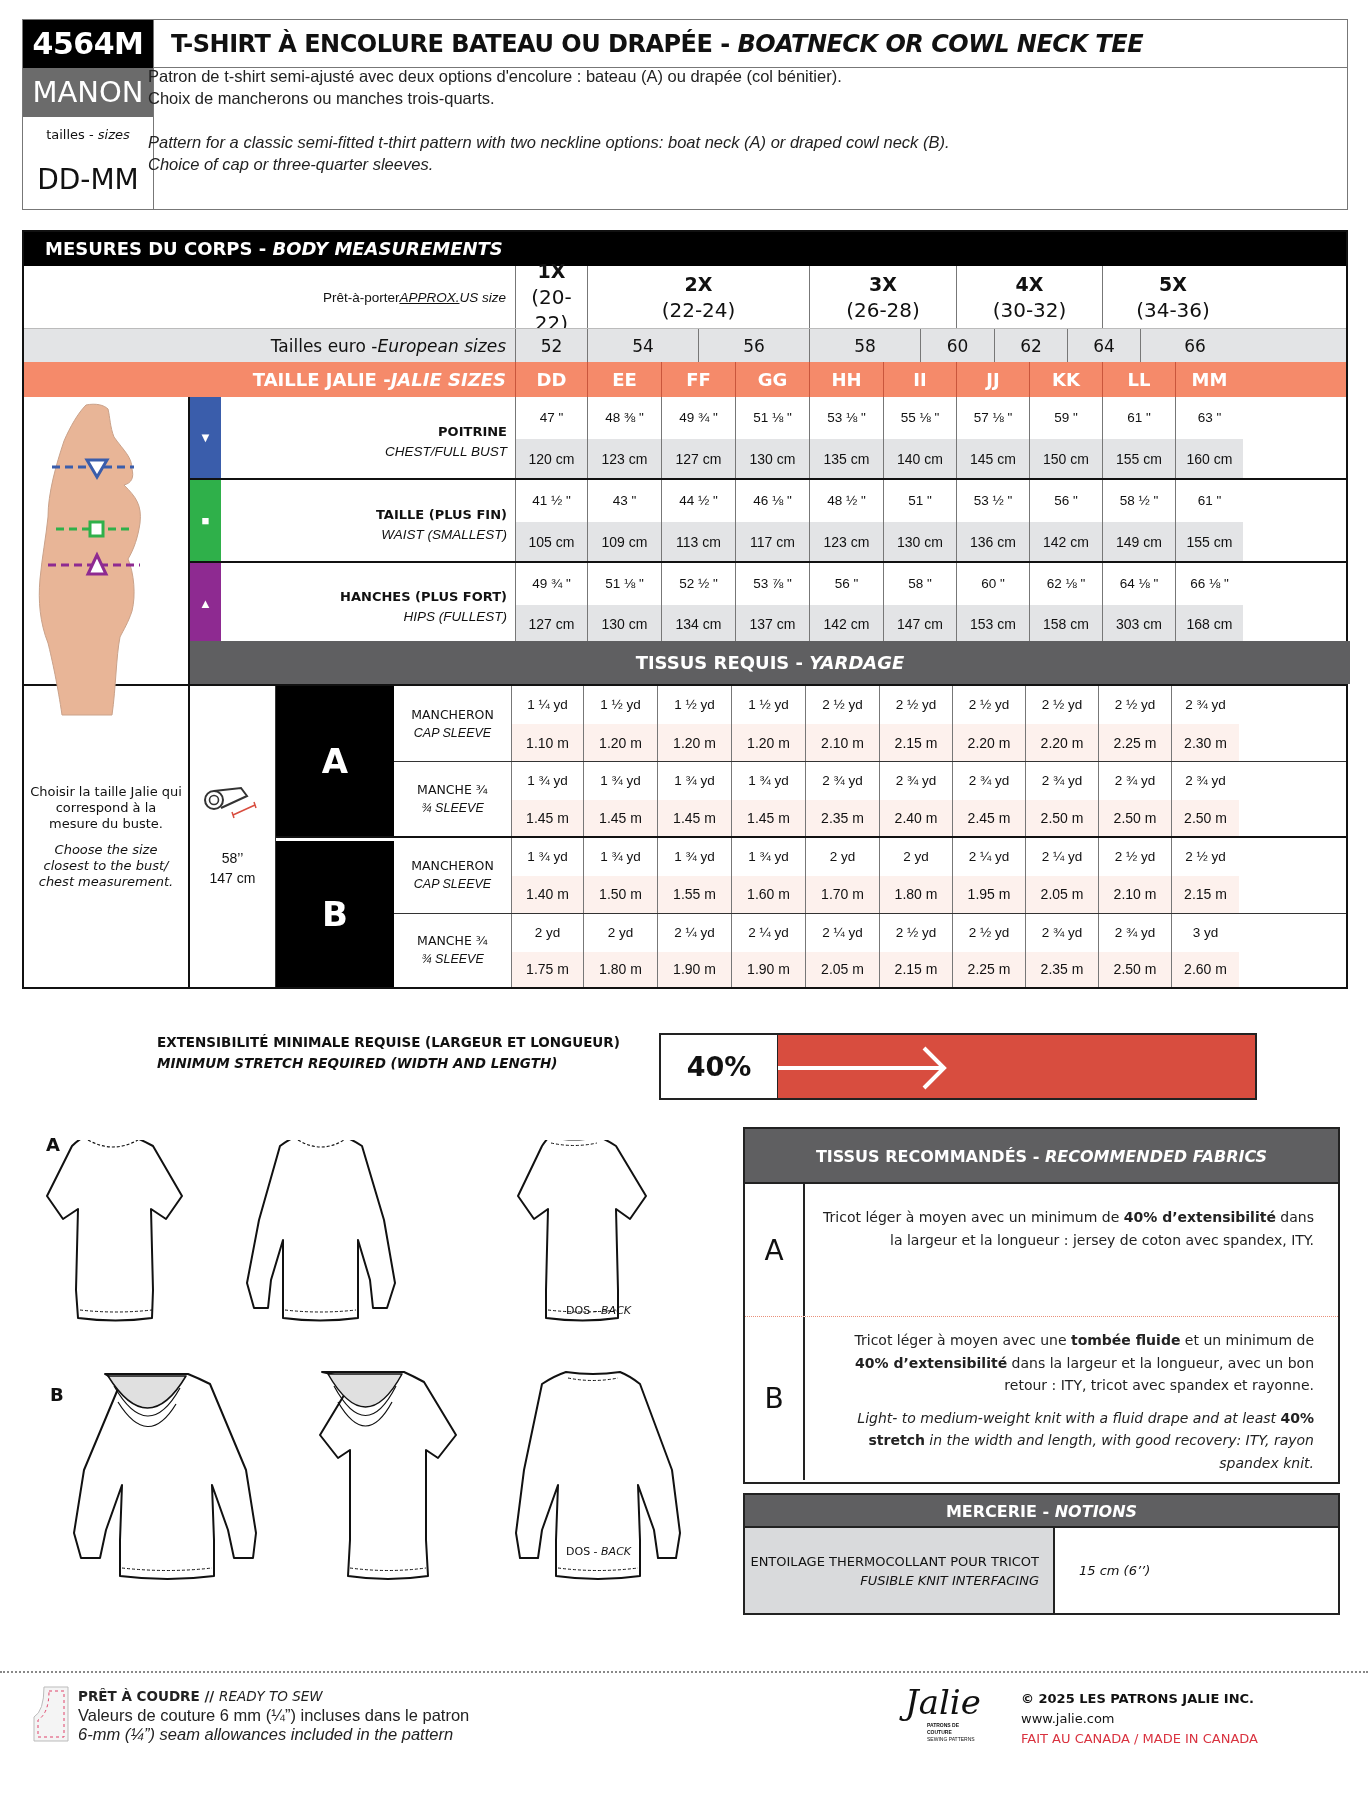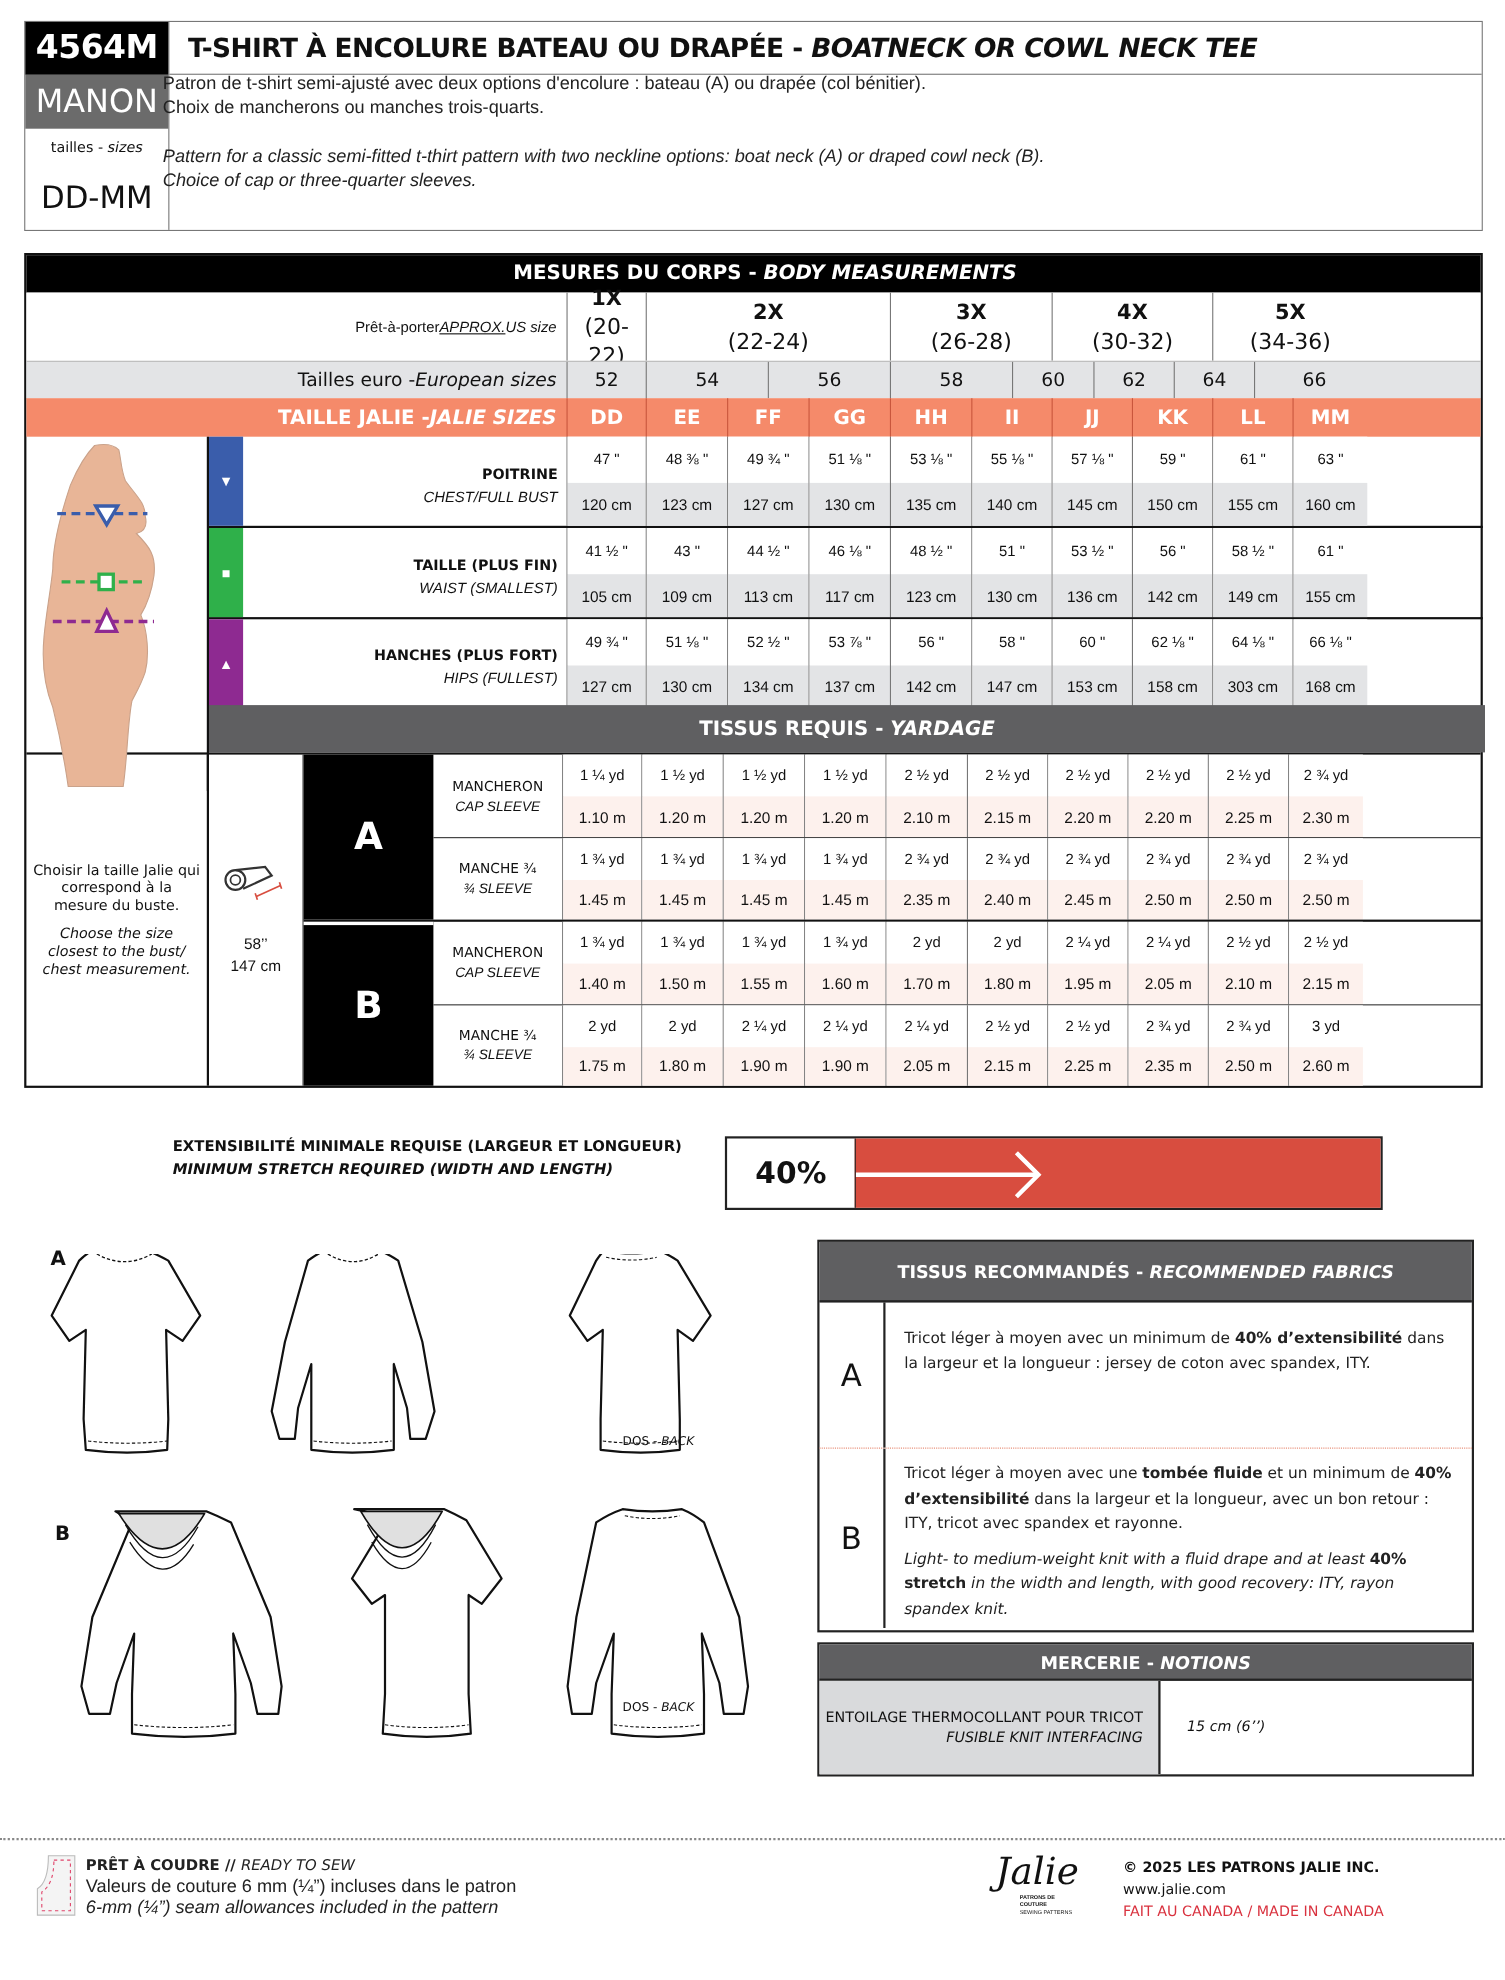--- a/index.html
+++ b/index.html
@@ -14,21 +14,21 @@
   .hdr-sizes-lbl { height: 36px; font-size: 13px; text-align: center; line-height: 36px; font-family: "DejaVu Sans", sans-serif; }
   .hdr-sizes-lbl i { font-style: italic; }
   .hdr-range { height: 54px; font-size: 28px; text-align: center; line-height: 54px; font-family: "DejaVu Sans", sans-serif; }
   .hdr-title { position: absolute; left: 131px; top: 0; right: 0; height: 48px; border-bottom: 1px solid #777; padding-left: 17px; line-height: 48px; font-weight: bold; font-size: 24px; font-family: "DejaVu Sans", sans-serif; letter-spacing: -0.5px; }
   .hdr-title i { font-style: italic; }
   .hdr-desc { position: absolute; left: 148px; top: 65px; right: 10px; font-size: 16.5px; line-height: 22px; color: #222; }
   .hdr-desc .en { margin-top: 22px; font-style: italic; }
 
   
   .meas { position: absolute; left: 22px; top: 230px; width: 1326px; border: 2px solid #111; }
-  .meas-title { height: 34px; background: #000; color: #fff; text-align: center; line-height: 34px; font-weight: bold; font-size: 18px; font-family: "DejaVu Sans", sans-serif; padding-left: 21px; }
+  .meas-title { height: 34px; background: #000; color: #fff; text-align: left; line-height: 34px; font-weight: bold; font-size: 18px; font-family: "DejaVu Sans", sans-serif; padding-left: 21px; }
   .meas-title i { font-style: italic; }
   .row { position: relative; display: flex; }
   .cell { border-left: 1px solid #777; display: flex; align-items: center; justify-content: center; text-align: center; }
   .lbl-col { width: 491px; flex: none; justify-content: flex-end; padding-right: 9px; border-left: none; font-size: 13.5px; }
   .lbl-col i { font-style: italic; }
   .us-row { height: 62px; background: #fff; }
   .us-row .cell.sz { flex-direction: column; font-size: 20px; line-height: 26px; font-family: "DejaVu Sans", sans-serif; }
   .us-row .cell.sz b { font-size: 19px; }
   .eu-row { height: 34px; background: #e3e4e6; border-top: 1px solid #bbb; }
   .eu-row .cell { font-size: 17px; font-family: "DejaVu Sans", sans-serif; }
@@ -87,21 +87,21 @@
   .dback i { font-style: italic; }
 
   
   .fab { position: absolute; left: 743px; top: 1127px; width: 597px; height: 357px; border: 2px solid #222; }
   .fab-title { height: 55px; background: #5f5f61; color: #fff; font-weight: bold; font-size: 16px; text-align: center; line-height: 55px; font-family: "DejaVu Sans", sans-serif; border-bottom: 2px solid #222; }
   .fab-title i { font-style: italic; }
   .fab-row { display: flex; position: relative; }
   .fab-row.a { height: 133px; border-bottom: 1px dotted #e8907a; }
   .fab-row.b { height: 163px; }
   .fab-letter { width: 60px; flex: none; border-right: 2px solid #222; display: flex; align-items: center; justify-content: center; font-size: 28px; font-family: "DejaVu Sans", sans-serif; }
-  .fab-text { flex: 1; padding: 22px 14px 0 17px; font-size: 14px; line-height: 22.5px; font-family: "DejaVu Sans", sans-serif; color: #222; }
+  .fab-text { flex: 1; padding: 22px 24px 0 17px; font-size: 14px; line-height: 22.5px; font-family: "DejaVu Sans", sans-serif; color: #222; text-align: right; }
   .fab-row.b .fab-text { padding-top: 12px; }
   .fab-text p + p { margin-top: 10px; }
   .fab-text .en { font-style: italic; }
   .fab-text b { font-weight: bold; font-style: normal; }
 
   
   .not { position: absolute; left: 743px; top: 1493px; width: 597px; height: 122px; border: 2px solid #222; }
   .not-title { height: 33px; background: #5f5f61; color: #fff; font-weight: bold; font-size: 16px; text-align: center; line-height: 33px; font-family: "DejaVu Sans", sans-serif; border-bottom: 2px solid #222; }
   .not-title i { font-style: italic; }
   .not-row { display: flex; height: 85px; }

